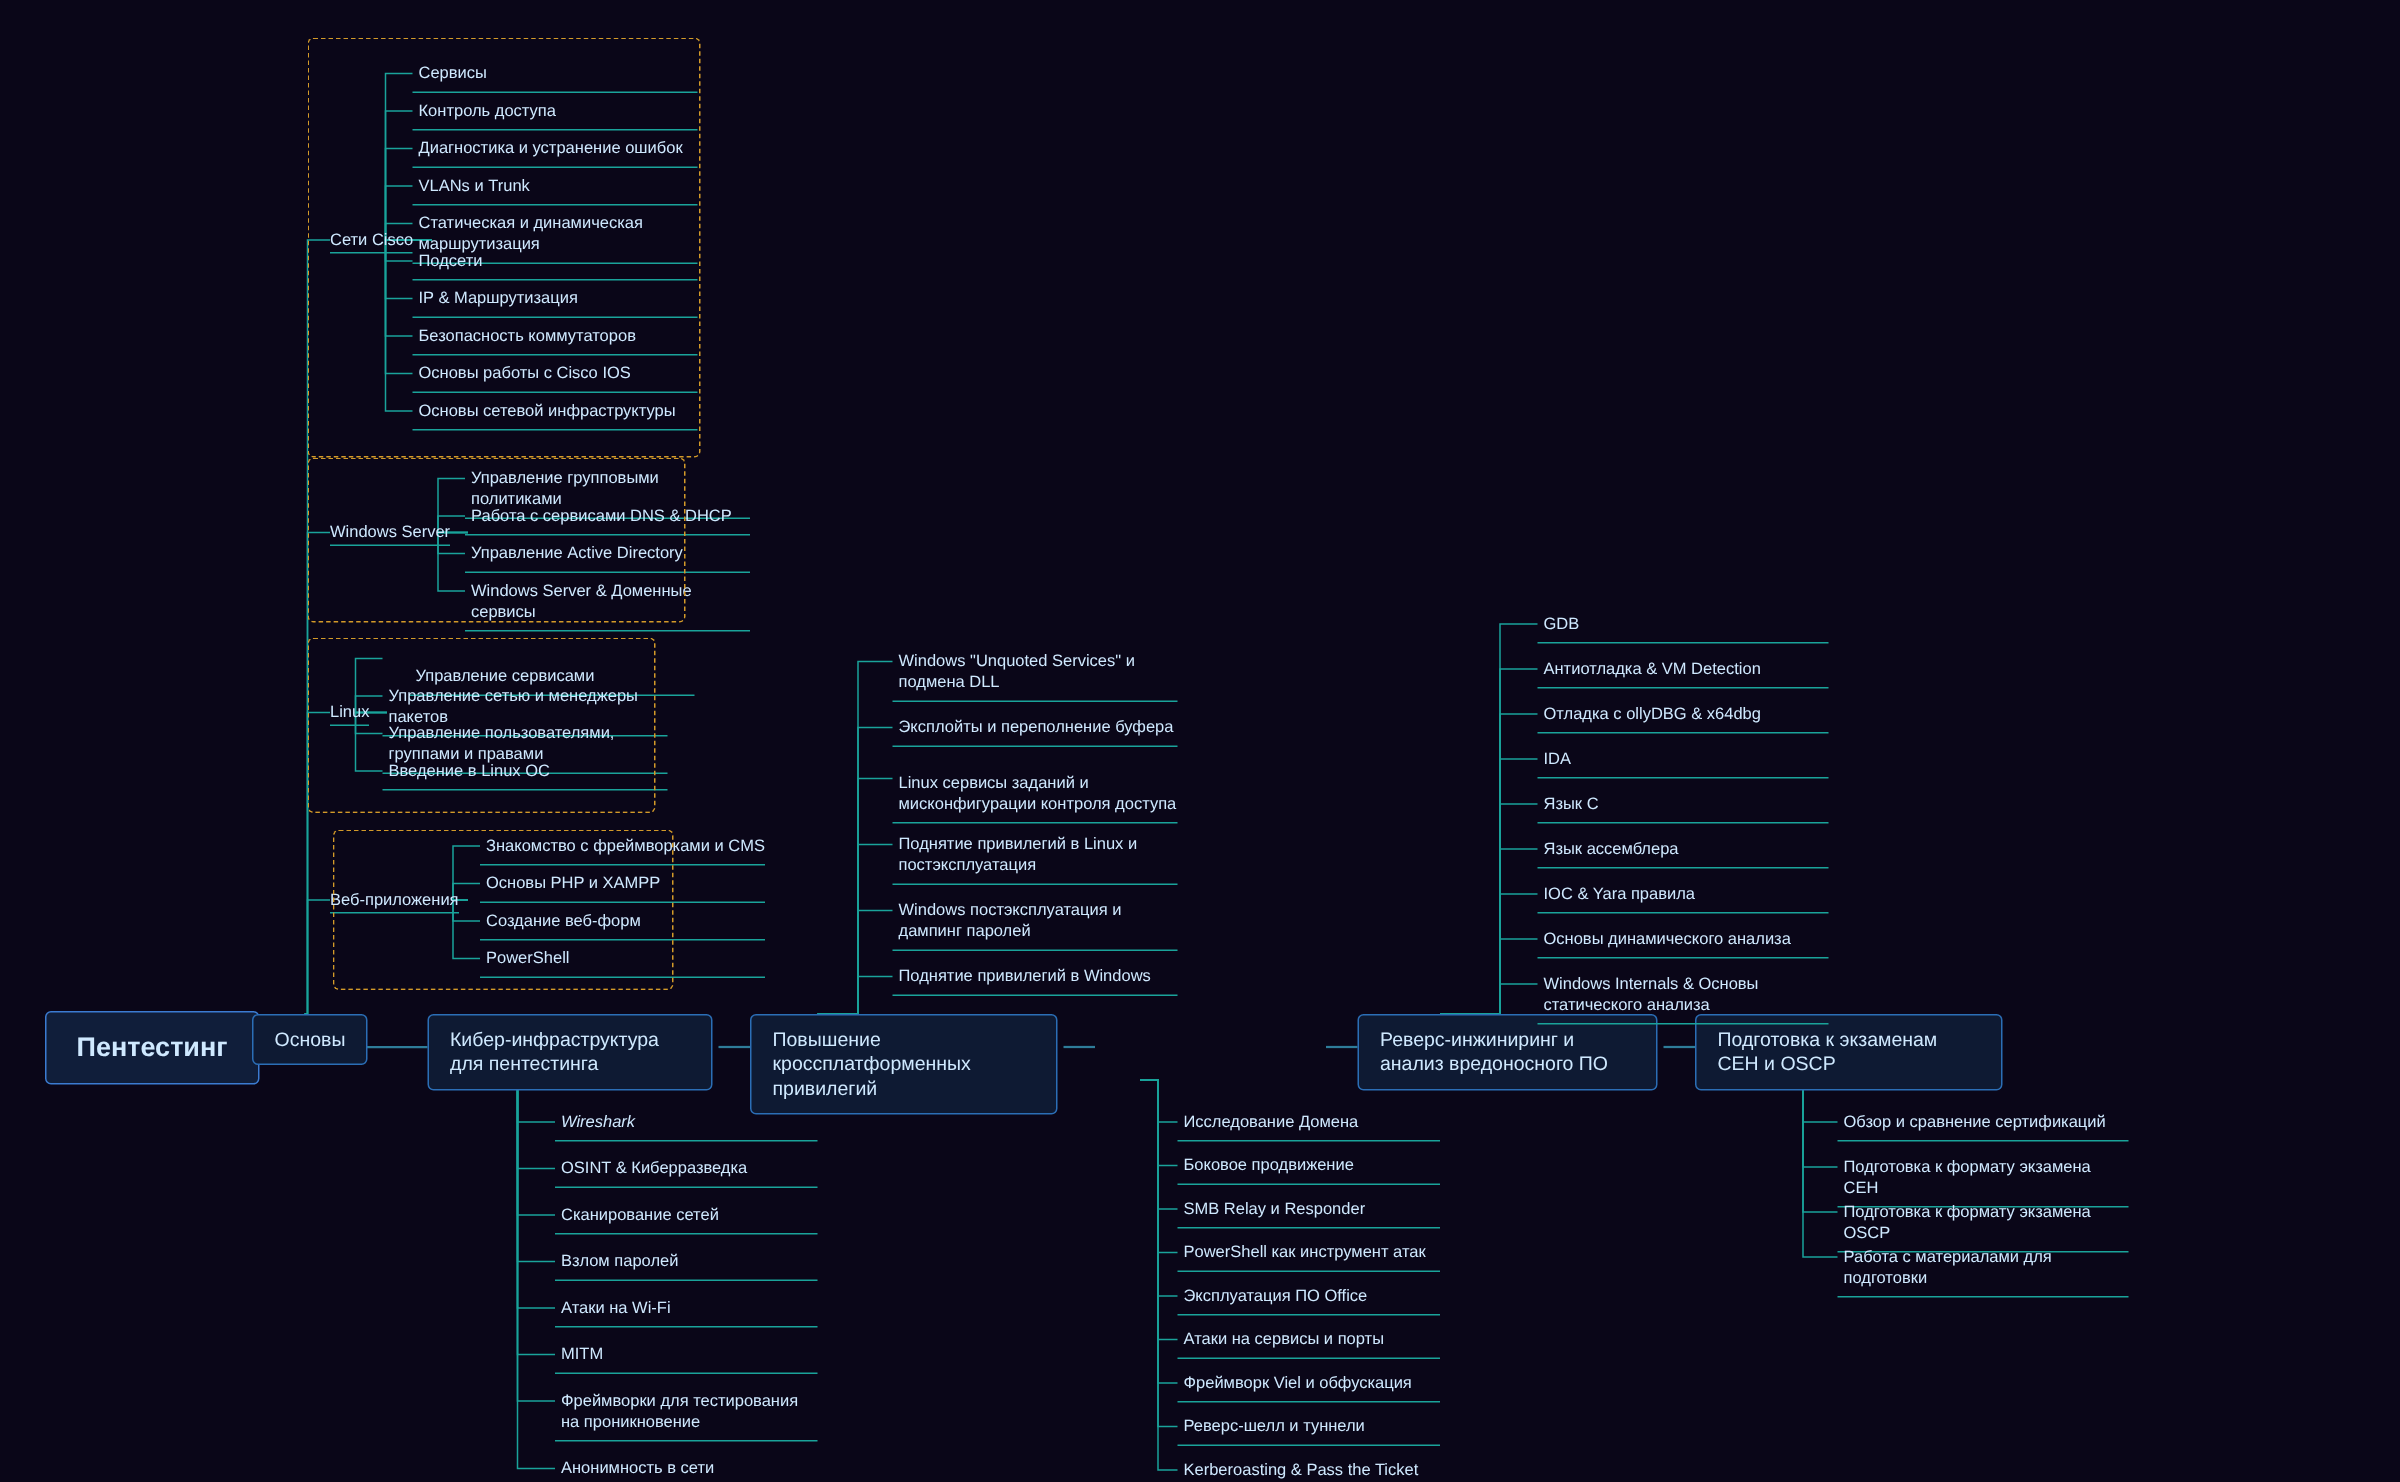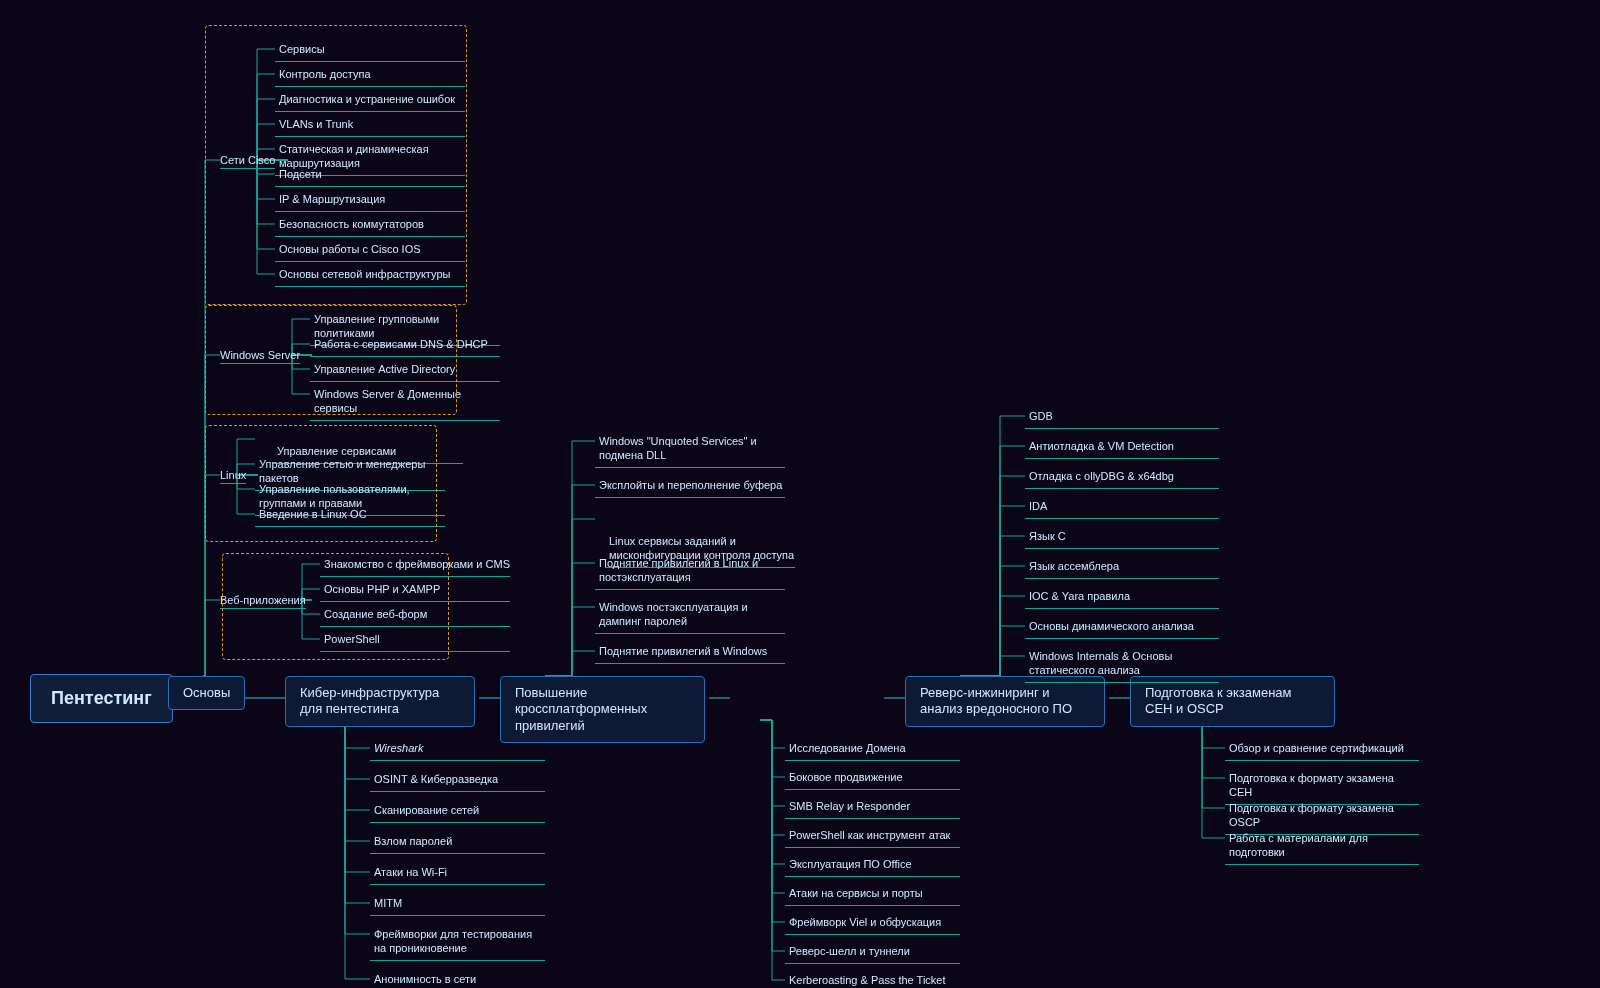--- a/index.html
+++ b/index.html
@@ -215,21 +215,21 @@
     </div>
     <div class="leaf" style="left: 370px; top: 971px; width: 175px;">
       <div class="txt">Анонимность в сети</div>
     </div>
     <div class="leaf" style="left: 595px; top: 433px; width: 190px;">
       <div class="txt">Windows "Unquoted Services" и подмена DLL</div>
     </div>
     <div class="leaf" style="left: 595px; top: 477px; width: 190px;">
       <div class="txt">Эксплойты и переполнение буфера</div>
     </div>
-    <div class="leaf" style="left: 595px; top: 533px; width: 190px; margin-left: 10px;">
+    <div class="leaf" style="left: 595px; top: 514px; width: 190px;">
       <div class="txt">Linux сервисы заданий и мисконфигурации контроля доступа</div>
     </div>
     <div class="leaf" style="left: 595px; top: 555px; width: 190px;">
       <div class="txt">Поднятие привилегий в Linux и постэксплуатация</div>
     </div>
     <div class="leaf" style="left: 595px; top: 599px; width: 190px;">
       <div class="txt">Windows постэксплуатация и дампинг паролей</div>
     </div>
     <div class="leaf" style="left: 595px; top: 643px; width: 190px;">
       <div class="txt">Поднятие привилегий в Windows</div>

